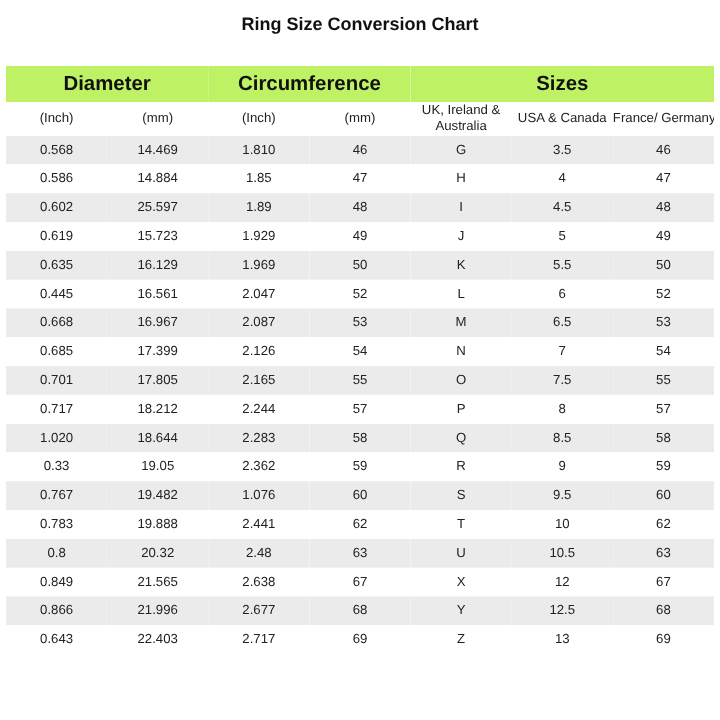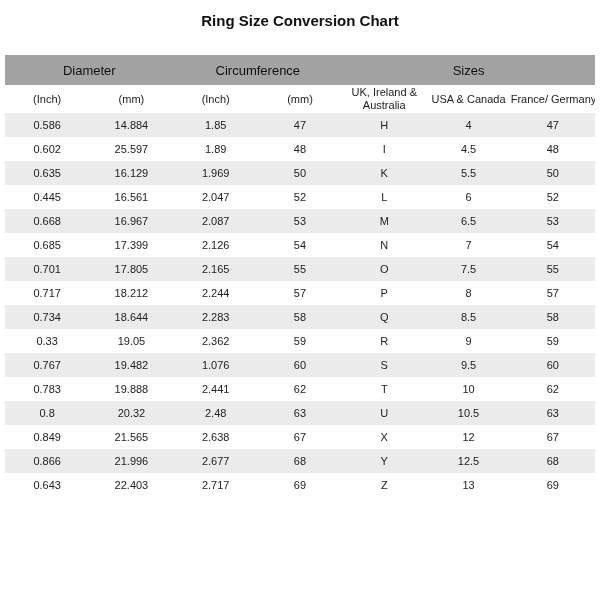--- a/index.html
+++ b/index.html
@@ -28,24 +28,24 @@
     color: #222222;
   }
   table.ring-table th,
   table.ring-table td {
     text-align: center;
     vertical-align: middle;
     padding: 0;
     overflow: hidden;
   }
   tr.group-row th {
-    background: #a3a3a3;
+    background: #bef264;
     height: 30px;
-    font-size: 13px;
-    font-weight: normal;
+    font-size: 17px;
+    font-weight: bold;
     color: #111111;
   }
   tr.sub-row th {
     background: #ffffff;
     height: 28px;
     font-weight: normal;
     line-height: 13px;
     white-space: nowrap;
   }
   tr.sub-row th.wrap {
@@ -80,38 +80,56 @@
         <th>(mm)</th>
         <th>(Inch)</th>
         <th>(mm)</th>
         <th class="wrap">UK, Ireland &amp; Australia</th>
         <th>USA &amp; Canada</th>
         <th>France/ Germany</th>
       </tr>
     </thead>
     <tbody>
         <tr>
+          <td>0.568</td>
+          <td>14.469</td>
+          <td>1.810</td>
+          <td>46</td>
+          <td>G</td>
+          <td>3.5</td>
+          <td>46</td>
+        </tr>
+        <tr>
           <td>0.586</td>
           <td>14.884</td>
           <td>1.85</td>
           <td>47</td>
           <td>H</td>
           <td>4</td>
           <td>47</td>
         </tr>
         <tr>
           <td>0.602</td>
           <td>25.597</td>
           <td>1.89</td>
           <td>48</td>
           <td>I</td>
           <td>4.5</td>
           <td>48</td>
         </tr>
         <tr>
+          <td>0.619</td>
+          <td>15.723</td>
+          <td>1.929</td>
+          <td>49</td>
+          <td>J</td>
+          <td>5</td>
+          <td>49</td>
+        </tr>
+        <tr>
           <td>0.635</td>
           <td>16.129</td>
           <td>1.969</td>
           <td>50</td>
           <td>K</td>
           <td>5.5</td>
           <td>50</td>
         </tr>
         <tr>
           <td>0.445</td>
@@ -152,21 +170,21 @@
         <tr>
           <td>0.717</td>
           <td>18.212</td>
           <td>2.244</td>
           <td>57</td>
           <td>P</td>
           <td>8</td>
           <td>57</td>
         </tr>
         <tr>
-          <td>0.734</td>
+          <td>1.020</td>
           <td>18.644</td>
           <td>2.283</td>
           <td>58</td>
           <td>Q</td>
           <td>8.5</td>
           <td>58</td>
         </tr>
         <tr>
           <td>0.33</td>
           <td>19.05</td>

